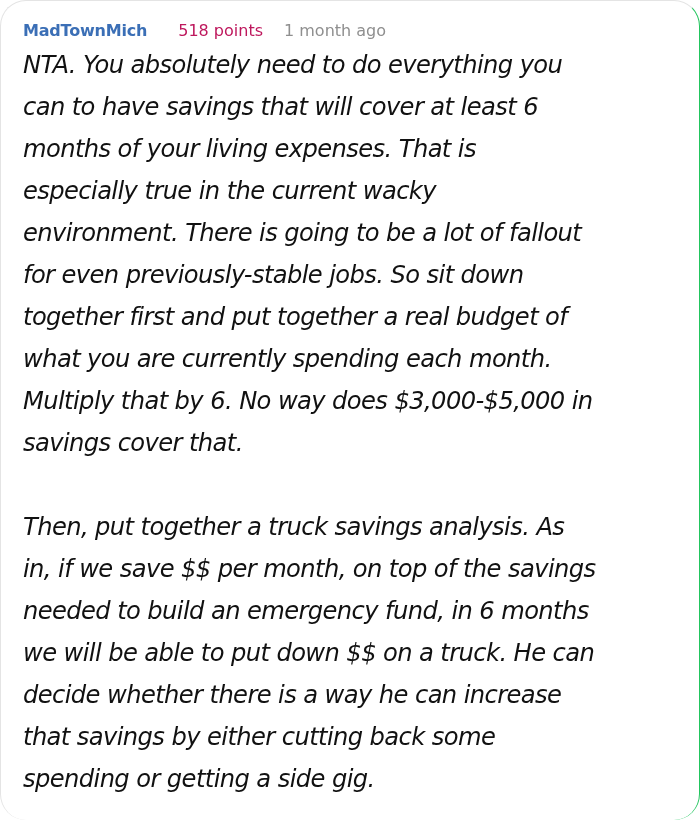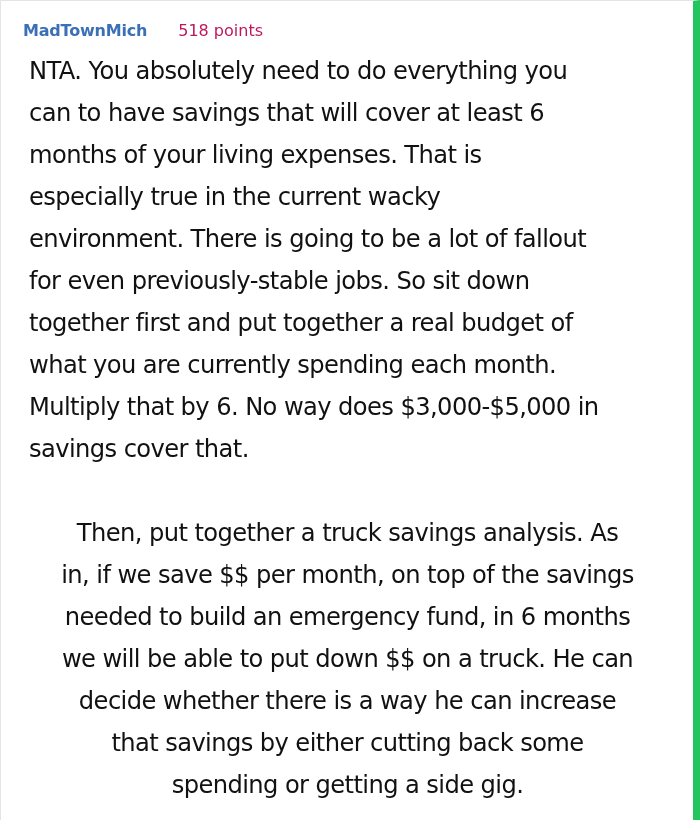--- a/index.html
+++ b/index.html
@@ -11,23 +11,24 @@
       width: 700px;
       height: 820px;
       overflow: hidden;
     }
     .comment-card {
       box-sizing: border-box;
       width: 700px;
       height: 820px;
       border-top: 1px solid #e4e4e4;
       border-left: 1px solid #e4e4e4;
-      border-right: 7px solid #22c55e;
+      border-right: 1px solid #22c55e;
       background: #ffffff;
       padding: 17px 21px 0 22px;
+      border-radius: 26px;
     }
     .comment-header {
       display: flex;
       align-items: baseline;
       font-family: "DejaVu Sans", sans-serif;
       height: 26px;
       line-height: 26px;
     }
     .username {
       color: #3b6fb6;
@@ -48,35 +49,36 @@
     }
     .comment-body {
       font-family: "DejaVu Sans", sans-serif;
       color: #111111;
       font-size: 24.2px;
       line-height: 42px;
       letter-spacing: -0.6px;
       margin-top: 0px;
     }
     .comment-body p {
-      margin: 6px;
+      margin: 0;
       white-space: pre-line;
+      font-style: italic;
     }
     .comment-body p + p {
       margin-top: 42px;
-      text-align: center;
     }
   </style>
 </head>
 <body>
 
 <div class="comment-card">
   <div class="comment-header">
     <a class="username">MadTownMich</a>
     <span class="points">518 points</span>
+    <span class="timestamp">1 month ago</span>
   </div>
   <div class="comment-body">
     <p>NTA. You absolutely need to do everything you
 can to have savings that will cover at least 6
 months of your living expenses. That is
 especially true in the current wacky
 environment. There is going to be a lot of fallout
 for even previously-stable jobs. So sit down
 together first and put together a real budget of
 what you are currently spending each month.

